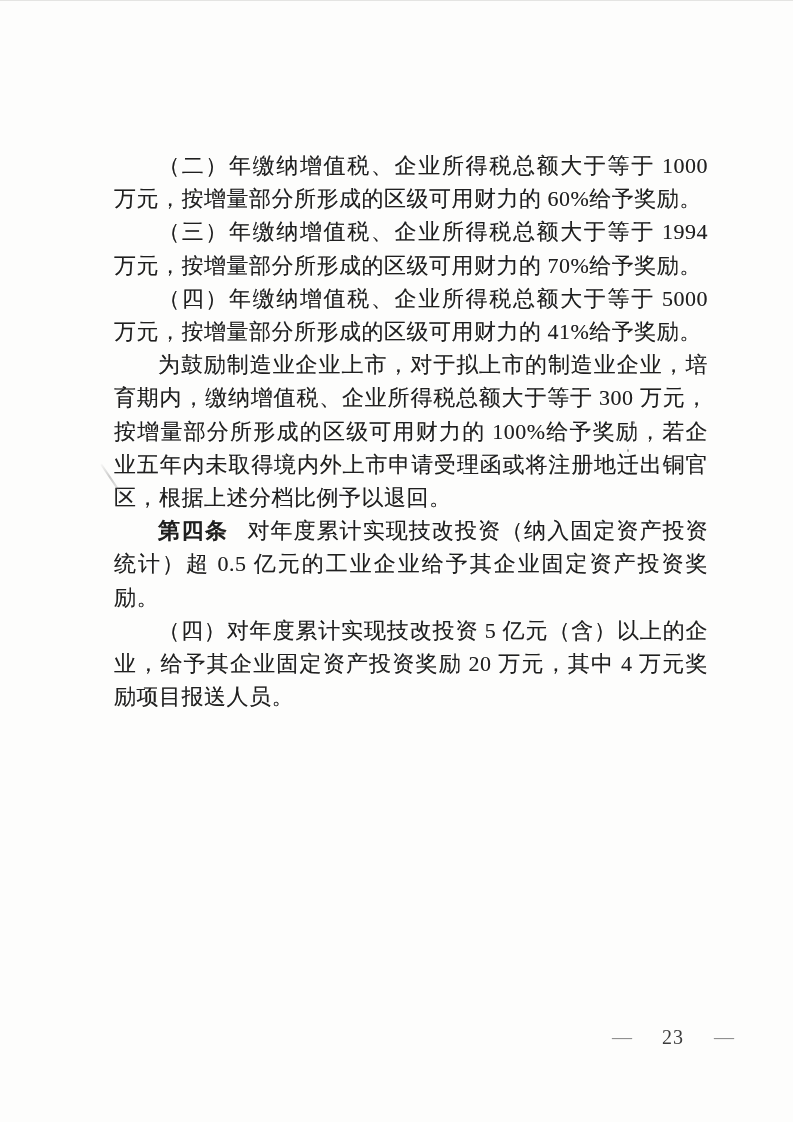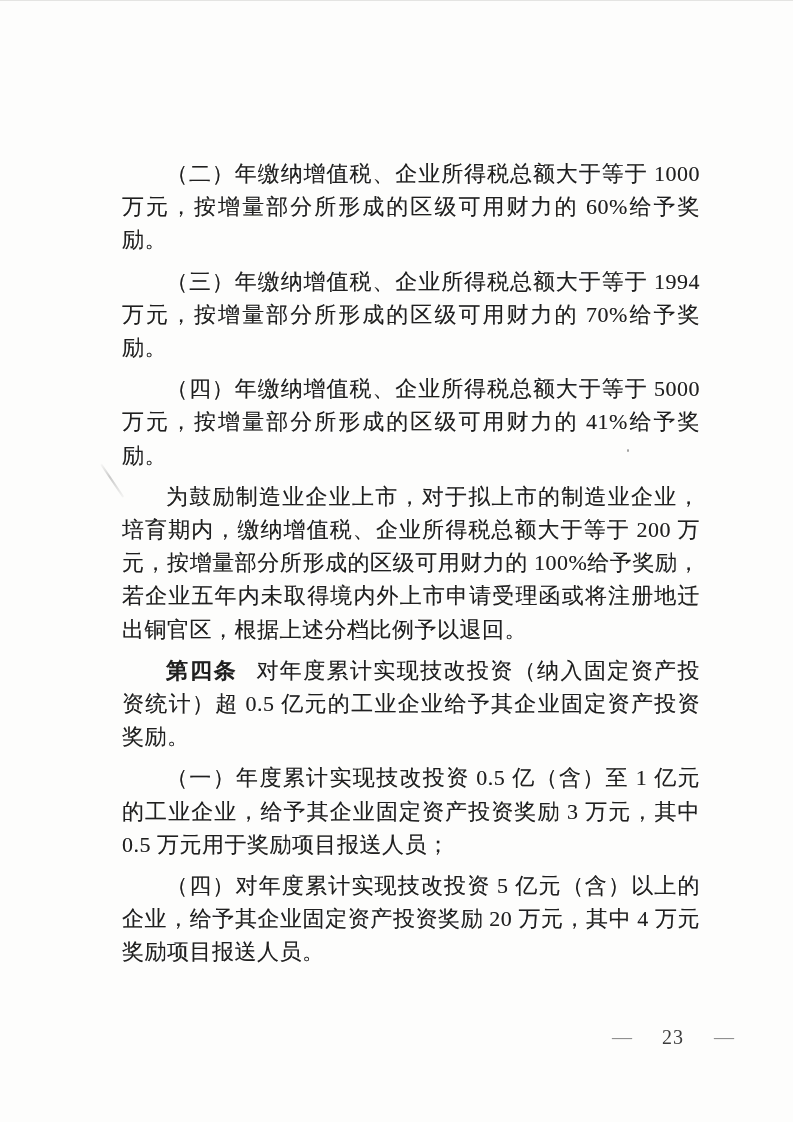--- a/index.html
+++ b/index.html
@@ -27,21 +27,21 @@
     top: 149px;
     width: 594px;
     font-size: 22px;
     line-height: 33.2px;
     color: #1f1f1f;
     text-align: justify;
     letter-spacing: 0.5px;
     text-shadow: 0 0 0.4px rgba(45,45,45,0.45);
   }
   .content p {
-    margin: 8px;
+    margin: 0;
     padding: 0;
     text-indent: 2em;
   }
   .term {
     font-weight: bold;
     font-family: "Liberation Sans", "DejaVu Sans", sans-serif;
     margin-right: 0.85em;
     letter-spacing: 1px;
   }
   .footer {
@@ -88,23 +88,22 @@
 </head>
 <body>
 
 <div class="page">
   <div class="top-edge"></div>
 
   <div class="content">
     <p>（二）年缴纳增值税、企业所得税总额大于等于 1000 万元，按增量部分所形成的区级可用财力的 60%给予奖励。</p>
     <p>（三）年缴纳增值税、企业所得税总额大于等于 1994 万元，按增量部分所形成的区级可用财力的 70%给予奖励。</p>
     <p>（四）年缴纳增值税、企业所得税总额大于等于 5000 万元，按增量部分所形成的区级可用财力的 41%给予奖励。</p>
-    <p>为鼓励制造业企业上市，对于拟上市的制造业企业，培育期内，缴纳增值税、企业所得税总额大于等于 200 万元，按增量部分所形成的区级可用财力的 100%给予奖励，若企业五年内未取得境内外上市申请受理函或将注册地迁出铜官区，根据上述分档比例予以退回。</p>
+    <p>为鼓励制造业企业上市，对于拟上市的制造业企业，培育期内，缴纳增值税、企业所得税总额大于等于 300 万元，按增量部分所形成的区级可用财力的 100%给予奖励，若企业五年内未取得境内外上市申请受理函或将注册地迁出铜官区，根据上述分档比例予以退回。</p>
     <p><b class="term">第四条</b><span>对年度累计实现技改投资（纳入固定资产投资统计）超 0.5 亿元的工业企业给予其企业固定资产投资奖励。</span></p>
-    <p>（一）年度累计实现技改投资 0.5 亿（含）至 1 亿元的工业企业，给予其企业固定资产投资奖励 3 万元，其中 0.5 万元用于奖励项目报送人员；</p>
     <p>（四）对年度累计实现技改投资 5 亿元（含）以上的企业，给予其企业固定资产投资奖励 20 万元，其中 4 万元奖励项目报送人员。</p>
   </div>
 
   <div class="footer">
     <span class="dash">—</span><span class="num">23</span><span class="dash">—</span>
   </div>
 
   <div class="scratch"></div>
   <div class="speck-1"></div>
   <div class="speck-2"></div>

